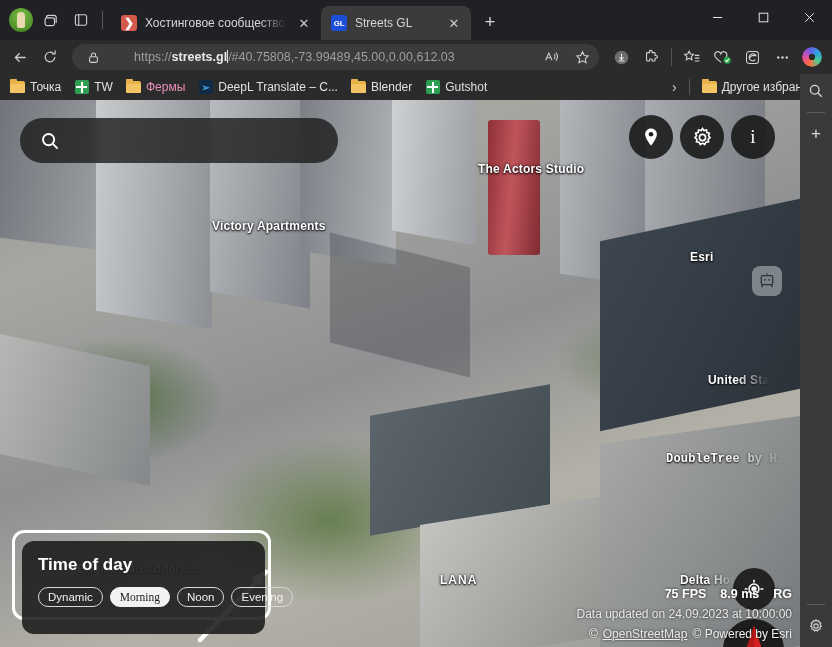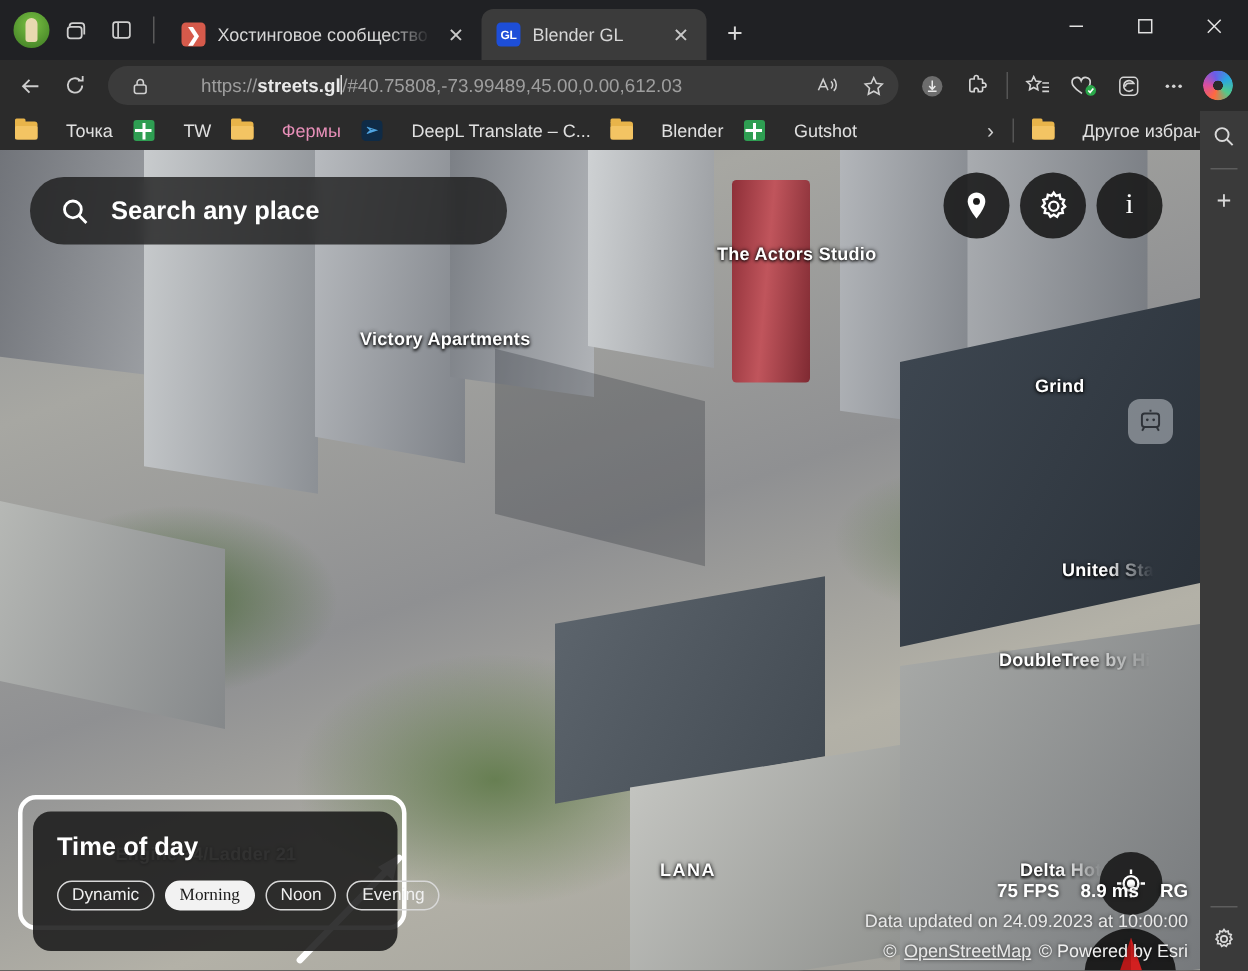--- a/index.html
+++ b/index.html
@@ -105,21 +105,21 @@
             mask: radial-gradient(circle at 50% 50%, transparent 22%, #000 24%);
   }
 
   
   .bookmarks {
     position: absolute; top: 74px; left: 0; width: 832px; height: 26px;
     background: #2b2b2b; display: flex; align-items: center; padding: 0 4px; gap: 1px;
     font-size: 12px; color: #e0e0e0;
   }
   .bm {
-    display: flex; align-items: center; gap: 19px; padding: 3px 6px; border-radius: 4px;
+    display: flex; align-items: center; gap: 5px; padding: 3px 6px; border-radius: 4px;
     white-space: nowrap;
   }
   .bm-ico { width: 15px; height: 14px; flex: none; display: flex; align-items: center; justify-content: center; }
   .folder {
     width: 15px; height: 12px; background: #e8b44a; border-radius: 1px 2px 2px 2px;
     position: relative;
   }
   .folder::before {
     content: ""; position: absolute; top: -2.5px; left: 0; width: 7px; height: 3px;
     background: #e8b44a; border-radius: 1px 1px 0 0;
@@ -277,21 +277,21 @@
     </div>
 
     <div class="tabstrip">
       <div class="tab inactive">
         <span class="tab-favicon fav-habr">❯</span>
         <span class="tab-title">Хостинговое сообщество «Timeweb»</span>
         <span class="tab-close">✕</span>
       </div>
       <div class="tab active">
         <span class="tab-favicon fav-gl">GL</span>
-        <span class="tab-title">Blender GL</span>
+        <span class="tab-title">Streets GL</span>
         <span class="tab-close">✕</span>
       </div>
       <div class="newtab">+</div>
     </div>
 
     <div class="wincontrols">
       <div class="wc">
         <svg width="11" height="11" viewBox="0 0 11 11">
             <path d="M1 5.5 H10" stroke="currentColor" stroke-width="1"></path>
           </svg>
@@ -449,34 +449,33 @@
       <div class="bldg" style="left:560px;top:-10px;width:88px;height:190px;background:linear-gradient(95deg,#b3b6ba,#82868c);transform:skewY(8deg);"></div>
       <div class="bldg" style="left:645px;top:-12px;width:120px;height:160px;background:linear-gradient(95deg,#a9acb0,#787c82);transform:skewY(6deg);"></div>
       <div class="bldg" style="left:600px;top:120px;width:200px;height:190px;background:linear-gradient(120deg,#3d4650,#2b323a);transform:skewY(-12deg);"></div>
       <div class="shadowy" style="left:330px;top:150px;width:140px;height:110px;transform:skewY(14deg);opacity:.45;"></div>
       <div class="bldg" style="left:0px;top:250px;width:150px;height:120px;background:linear-gradient(110deg,#b6b8b5,#85888a);transform:skewY(12deg);"></div>
       <div class="bldg" style="left:370px;top:300px;width:180px;height:120px;background:linear-gradient(120deg,#5c646c,#434b53);transform:skewY(-10deg);"></div>
       <div class="bldg" style="left:420px;top:410px;width:190px;height:140px;background:linear-gradient(130deg,#c3c4c0,#90928f);transform:skewY(-9deg);"></div>
       <div class="bldg" style="left:600px;top:330px;width:200px;height:230px;background:linear-gradient(125deg,#a6a8a6,#76797c);transform:skewY(-8deg);"></div>
 
       <div class="map-label" style="left:478px;top:62px;">The Actors Studio</div>
-      <div class="map-label" style="left:212px;top:119px;margin-left:28px;">Victory Apartments</div>
-      <div class="map-label" style="left:690px;top:150px;">Grind</div>
+      <div class="map-label" style="left:212px;top:119px;">Victory Apartments</div>
+      <div class="map-label" style="left:690px;top:150px;">Esri</div>
       <div class="map-label label-fade" style="left:708px;top:273px;">United Sta</div>
-      <div class="map-label label-fade" style="left:666px;top:333px;">DoubleTree by Hi</div>
+      <div class="map-label label-fade" style="left:666px;top:352px;font-family:Liberation Mono, monospace;">DoubleTree by Hi</div>
       <div class="map-label" style="left:440px;top:473px;letter-spacing:1px;">LANA</div>
       <div class="map-label label-fade" style="left:680px;top:473px;">Delta Hot</div>
       <div class="map-label" style="left:77px;top:462px;opacity:.5;">Engine 34/Ladder 21</div>
 
       <div class="searchbar">
         <svg width="20" height="20" viewBox="0 0 20 20" fill="none" stroke="#fff" stroke-width="1.9">
           <circle cx="8.6" cy="8.6" r="5.6"></circle>
             <path d="M12.9 12.9 L17.6 17.6"></path>
         </svg>
-        <span class="ph">Search any place</span>
       </div>
 
       <div class="round-btn" style="left:629px;top:15px;">
         <svg width="22" height="22" viewBox="0 0 24 24" fill="#fff">
           <path d="M12 2.6 C8.4 2.6 5.6 5.4 5.6 9 C5.6 13.6 12 21.4 12 21.4 S18.4 13.6 18.4 9 C18.4 5.4 15.6 2.6 12 2.6 Z"></path>
           <circle cx="12" cy="9" r="2.5" fill="#1a1a1a"></circle>
         </svg>
       </div>
       <div class="round-btn" style="left:680px;top:15px;">
         <svg width="23" height="23" viewBox="0 0 24 24" fill="none" stroke="#fff" stroke-width="1.7">

